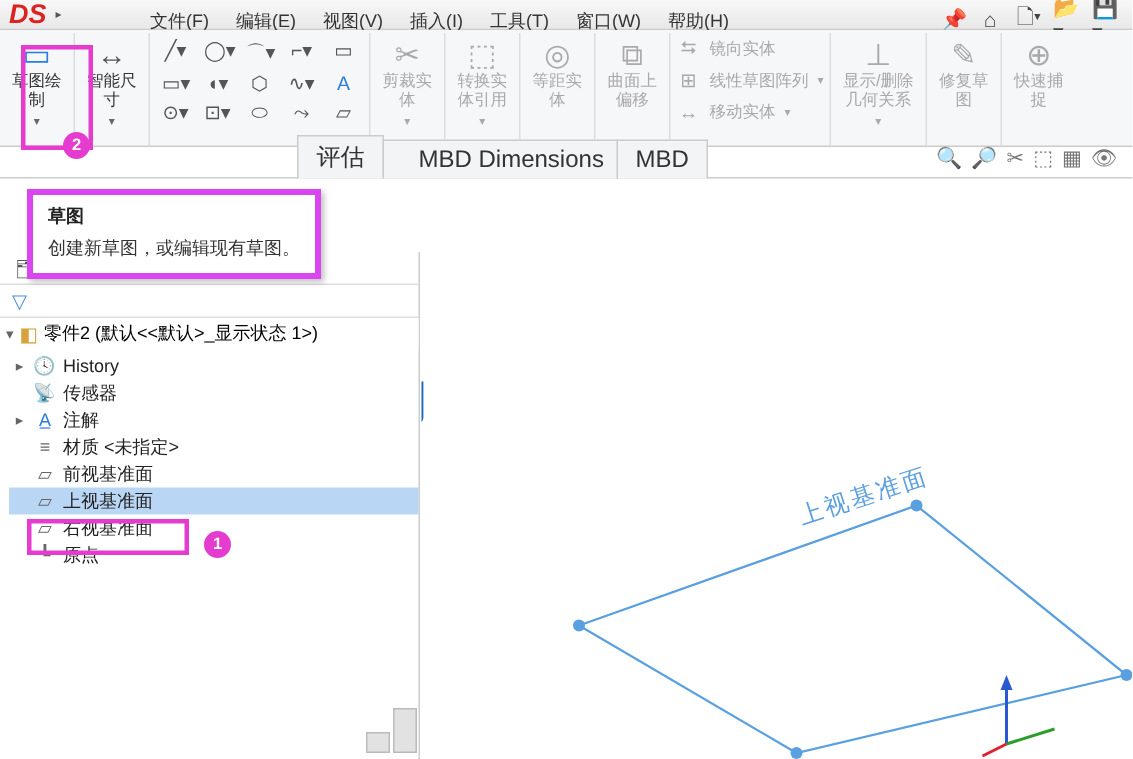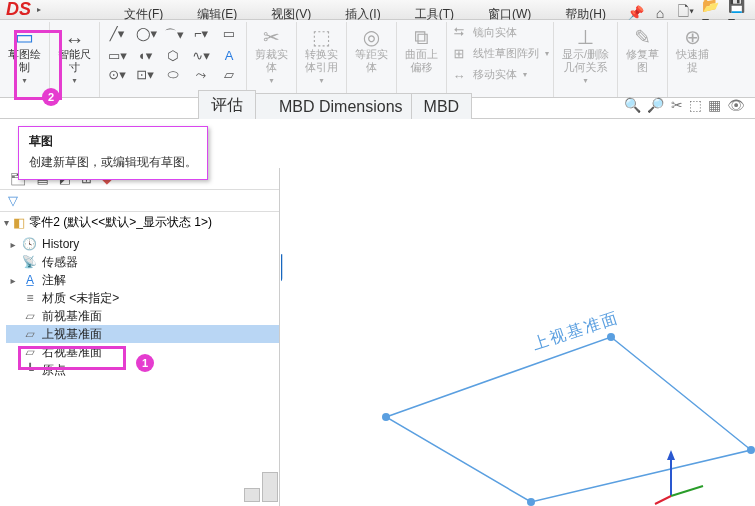--- a/index.html
+++ b/index.html
@@ -4,21 +4,21 @@
   <style>
     * { margin: 0; padding: 0; box-sizing: border-box; font-family: "Microsoft YaHei", SimSun, Arial, sans-serif; }
     body { width: 755px; height: 506px; background: #fff; overflow: hidden; position: relative; font-size: 12px; }
     
     .title-bar { height: 20px; background: linear-gradient(#f8f8f8,#e8e8e8); border-bottom: 1px solid #ccc; display: flex; align-items: center; }
     .logo { display: flex; align-items: center; padding: 0 6px; gap: 4px; }
     .logo-icon { color: #d22; font-weight: bold; font-size: 18px; font-style: italic; }
     .logo-text { font-weight: bold; font-size: 14px; letter-spacing: 0.5px; color: #222; font-style: italic; }
     .logo-arrow { width: 10px; height: 10px; font-size: 8px; color: #555; margin-left: 2px; }
 
-    .menu-bar { height: 22px; display: flex; align-items: center; padding-left: 116px; gap: 18px; position: absolute; top: 3px; }
+    .menu-bar { height: 22px; display: flex; align-items: center; padding-left: 92px; gap: 2px; position: absolute; top: 3px; }
     .menu-item { padding: 2px 8px; font-size: 12px; color: #333; }
     .menu-right { position: absolute; right: 6px; top: 3px; display: flex; gap: 4px; align-items: center; }
     .pin-icon { color: #2a7de1; font-size: 14px; }
     .r-icon { width: 22px; height: 20px; border: 1px solid transparent; display: flex; align-items: center; justify-content: center; font-size: 14px; color: #444; }
 
     .ribbon { height: 78px; background: #f6f7f9; border-bottom: 1px solid #ccc; display: flex; padding-top: 2px; position: relative; }
     .rb-group { display: flex; flex-direction: column; align-items: center; border-right: 1px solid #ddd; padding: 2px 4px; }
     .rb-btn { display: flex; flex-direction: column; align-items: center; padding: 2px 4px; color: #333; font-size: 11px; line-height: 13px; text-align: center; }
     .rb-btn.disabled { color: #aaa; }
     .rb-ico { font-size: 20px; height: 22px; display: flex; align-items: center; justify-content: center; }
@@ -32,21 +32,21 @@
     .badge { position: absolute; width: 18px; height: 18px; border-radius: 50%; background: #e53ccf; color: #fff; font-size: 11px; display: flex; align-items: center; justify-content: center; font-weight: bold; z-index: 61; }
     .b2 { left: 42px; top: 88px; }
     .b1 { left: 136px; top: 354px; }
 
     .tabs { height: 24px; border-bottom: 1px solid #ccc; display: flex; align-items: flex-end; margin-top: -3px; position: relative; }
     .tab { padding: 4px 12px 3px; border: 1px solid #ccc; border-bottom: none; background: #f2f4f6; font-size: 16px; color: #333; margin-right: -1px; position: relative; top: 1px; }
     .tab.mbd-d { padding-left: 23px; padding-right: 8px; }
     .tabs-right { position: absolute; right: 10px; top: 2px; display: flex; gap: 6px; }
     .tabs-right span { font-size: 14px; color: #777; }
 
-    .tooltip { position: absolute; left: 18px; top: 126px; background: #fff; border: 1px solid #d946ef; padding: 6px 10px 8px; box-shadow: 2px 2px 4px rgba(0,0,0,.25); z-index: 70; }
+    .tooltip { position: absolute; left: 18px; top: 126px; background: #fff; border: 4px solid #d946ef; padding: 6px 10px 8px; box-shadow: 2px 2px 4px rgba(0,0,0,.25); z-index: 70; }
     .tooltip .tt-title { font-weight: bold; font-size: 12px; margin-bottom: 4px; color: #222; }
     .tooltip .tt-body { font-size: 12px; color: #333; }
 
     .side-panel { position: absolute; left: 0; top: 168px; width: 280px; bottom: 0; border-right: 1px solid #ccc; background: #fff; }
     .sp-icons { height: 22px; border-bottom: 1px solid #ddd; display: flex; gap: 10px; padding-left: 10px; align-items: center; }
     .sp-icons span { font-size: 13px; color: #555; }
     .sp-filter { height: 22px; border-bottom: 1px solid #ddd; display: flex; align-items: center; padding-left: 8px; }
     .funnel { color: #4a90d9; font-size: 13px; }
     .sp-root { display: flex; align-items: center; gap: 4px; padding: 2px 4px; font-size: 12px; background: #fff; }
     .sp-root .cube { color: #d6a23a; font-size: 13px; }

